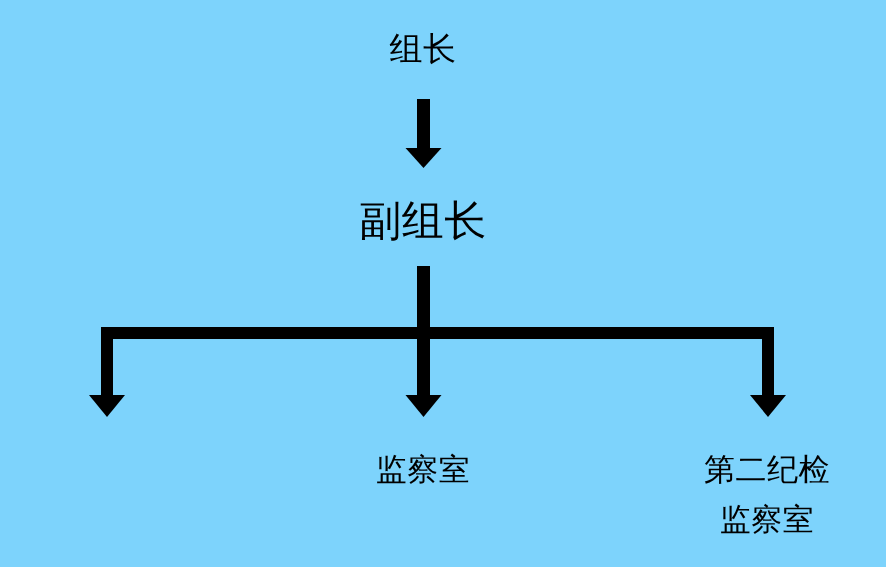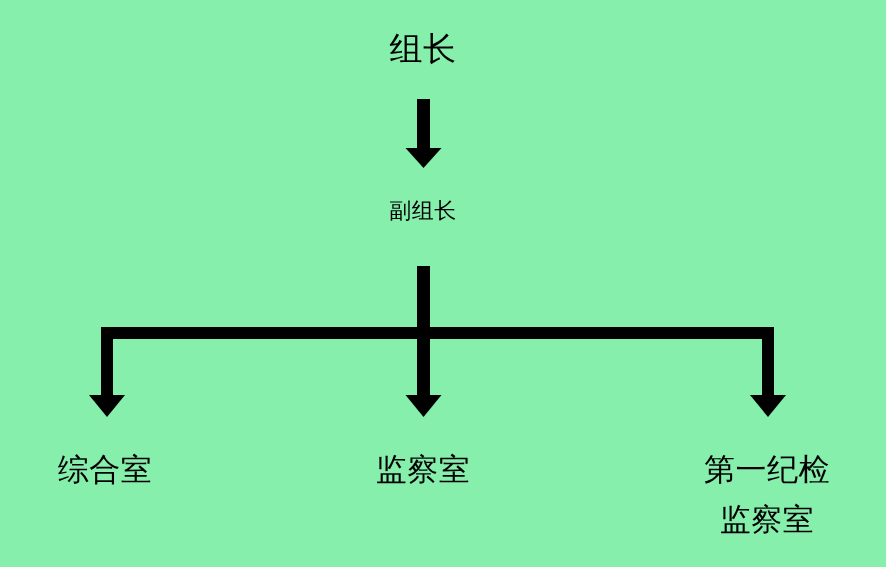--- a/index.html
+++ b/index.html
@@ -8,21 +8,21 @@
     padding: 0;
     background: #ffffff;
   }
   body {
     font-family: "DejaVu Sans", "Liberation Sans", sans-serif;
   }
   #canvas {
     position: relative;
     width: 886px;
     height: 567px;
-    background: #86efac;
+    background: #7dd3fc;
     overflow: hidden;
   }
   #connectors {
     position: absolute;
     left: 0;
     top: 0;
     width: 886px;
     height: 567px;
   }
   .node-label {
@@ -38,21 +38,21 @@
   .node-root {
     left: 273px;
     top: 32px;
     width: 300px;
     font-size: 33px;
   }
   .node-deputy {
     left: 273px;
     top: 200px;
     width: 300px;
-    font-size: 22px;
+    font-size: 42px;
   }
   .leaf {
     font-size: 31px;
     line-height: 1.62;
   }
   .leaf-left {
     left: 5px;
     top: 444px;
     width: 200px;
   }
@@ -97,26 +97,23 @@
     <g>
       <rect x="762" y="327" width="12" height="71" fill="#000000"></rect>
       <polygon points="750,395 786,395 768,417" fill="#000000"></polygon>
     </g>
   </svg>
 
   <p class="node-label node-root">组长</p>
 
   <p class="node-label node-deputy">副组长</p>
 
-  <p class="node-label leaf leaf-left">
-    <span class="leaf-line">综合室</span>
-  </p>
 
   <p class="node-label leaf leaf-center">
     <span class="leaf-line">监察室</span>
   </p>
 
   <p class="node-label leaf leaf-right">
-    <span class="leaf-line">第一纪检</span>
+    <span class="leaf-line">第二纪检</span>
     <span class="leaf-line">监察室</span>
   </p>
 
 </div>
 
 </body></html>

